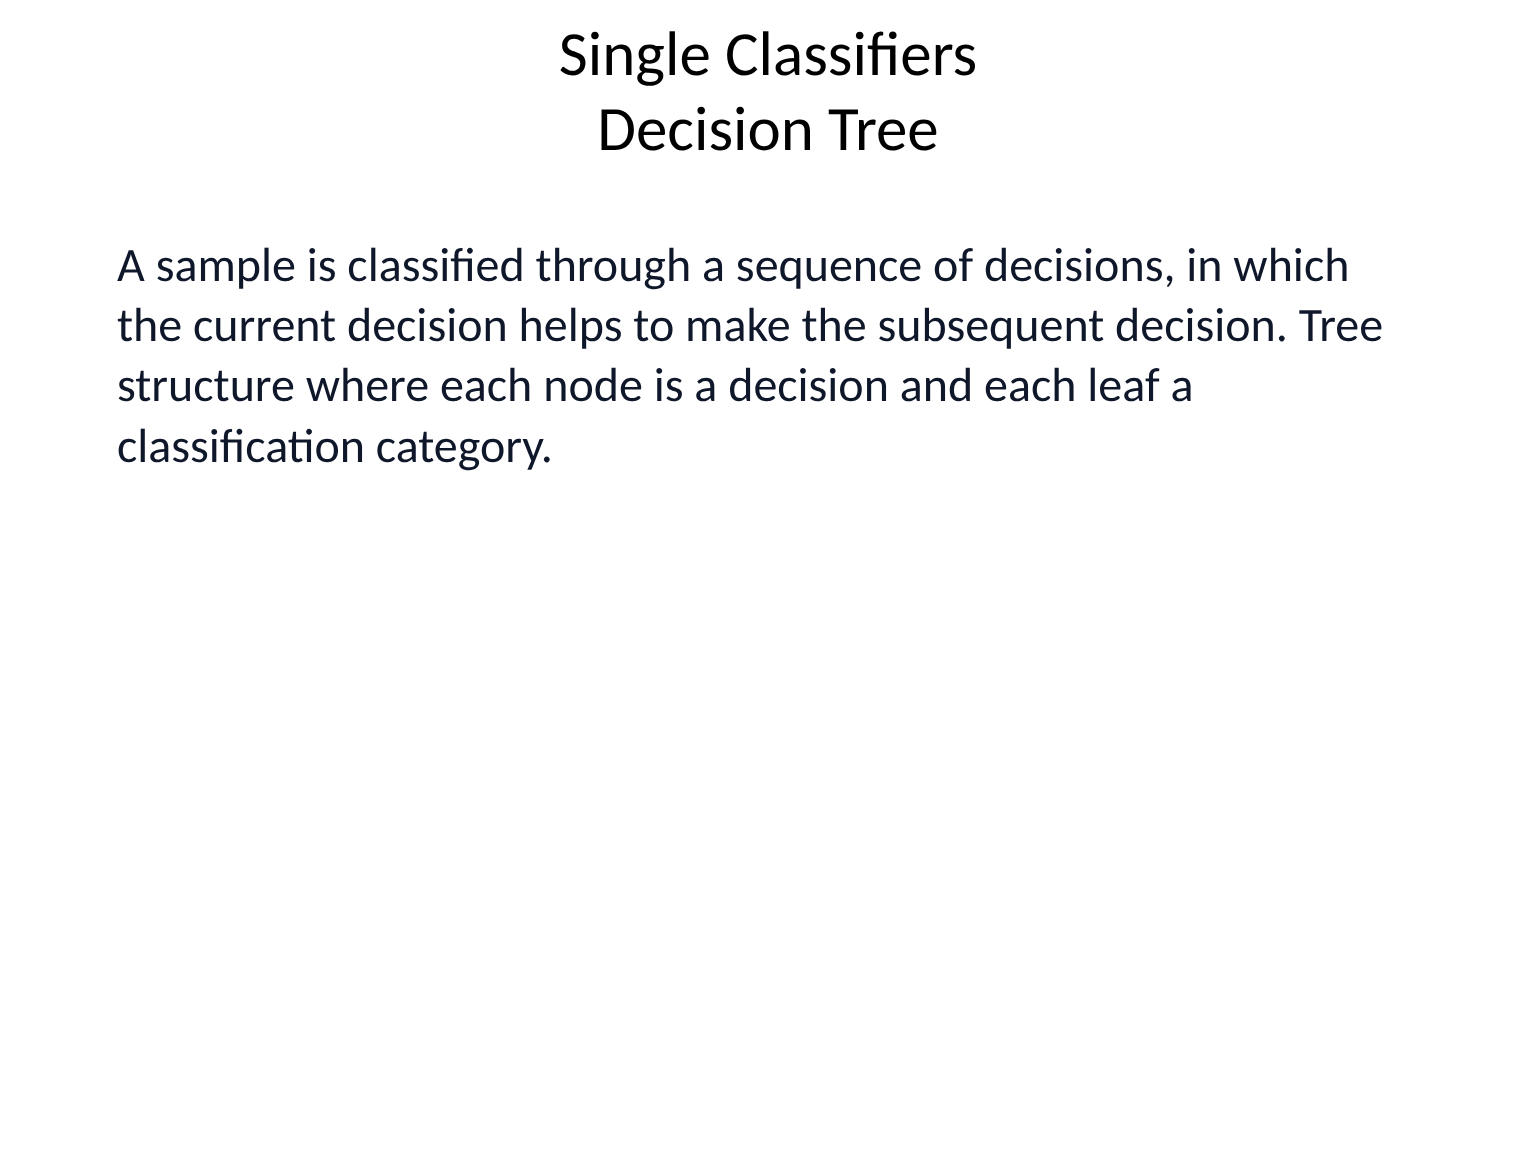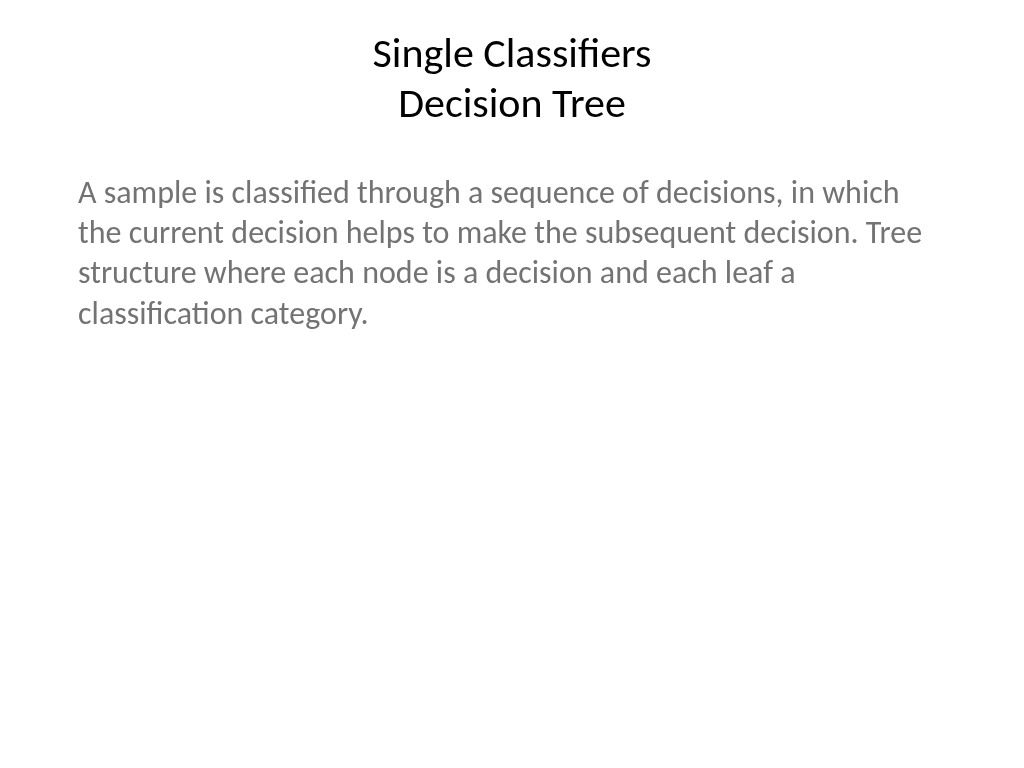--- a/index.html
+++ b/index.html
@@ -11,37 +11,37 @@
       width: 1024px;
       height: 768px;
       background: #ffffff;
       font-family: Calibri, "Segoe UI", Arial, sans-serif;
       color: #000000;
       overflow: hidden;
     }
     .slide {
       width: 100%;
       height: 100%;
-      padding: 28px 78px 40px 78px;
+      padding: 12px 78px 40px 78px;
     }
     .title-block {
       text-align: center;
       margin-bottom: 24px;
     }
     .title-line {
       font-size: 42px;
       font-weight: 400;
       line-height: 1.2;
       color: #000000;
     }
     .body-text {
       font-size: 32px;
       font-weight: 400;
       line-height: 1.26;
-      color: #737373;
+      color: #0f172a;
       text-align: left;
       margin-top: 44px;
     }
   </style>
 </head>
 <body>
 
 <div class="slide">
   <div class="title-block">
     <div class="title-line">Single Classifiers</div>

